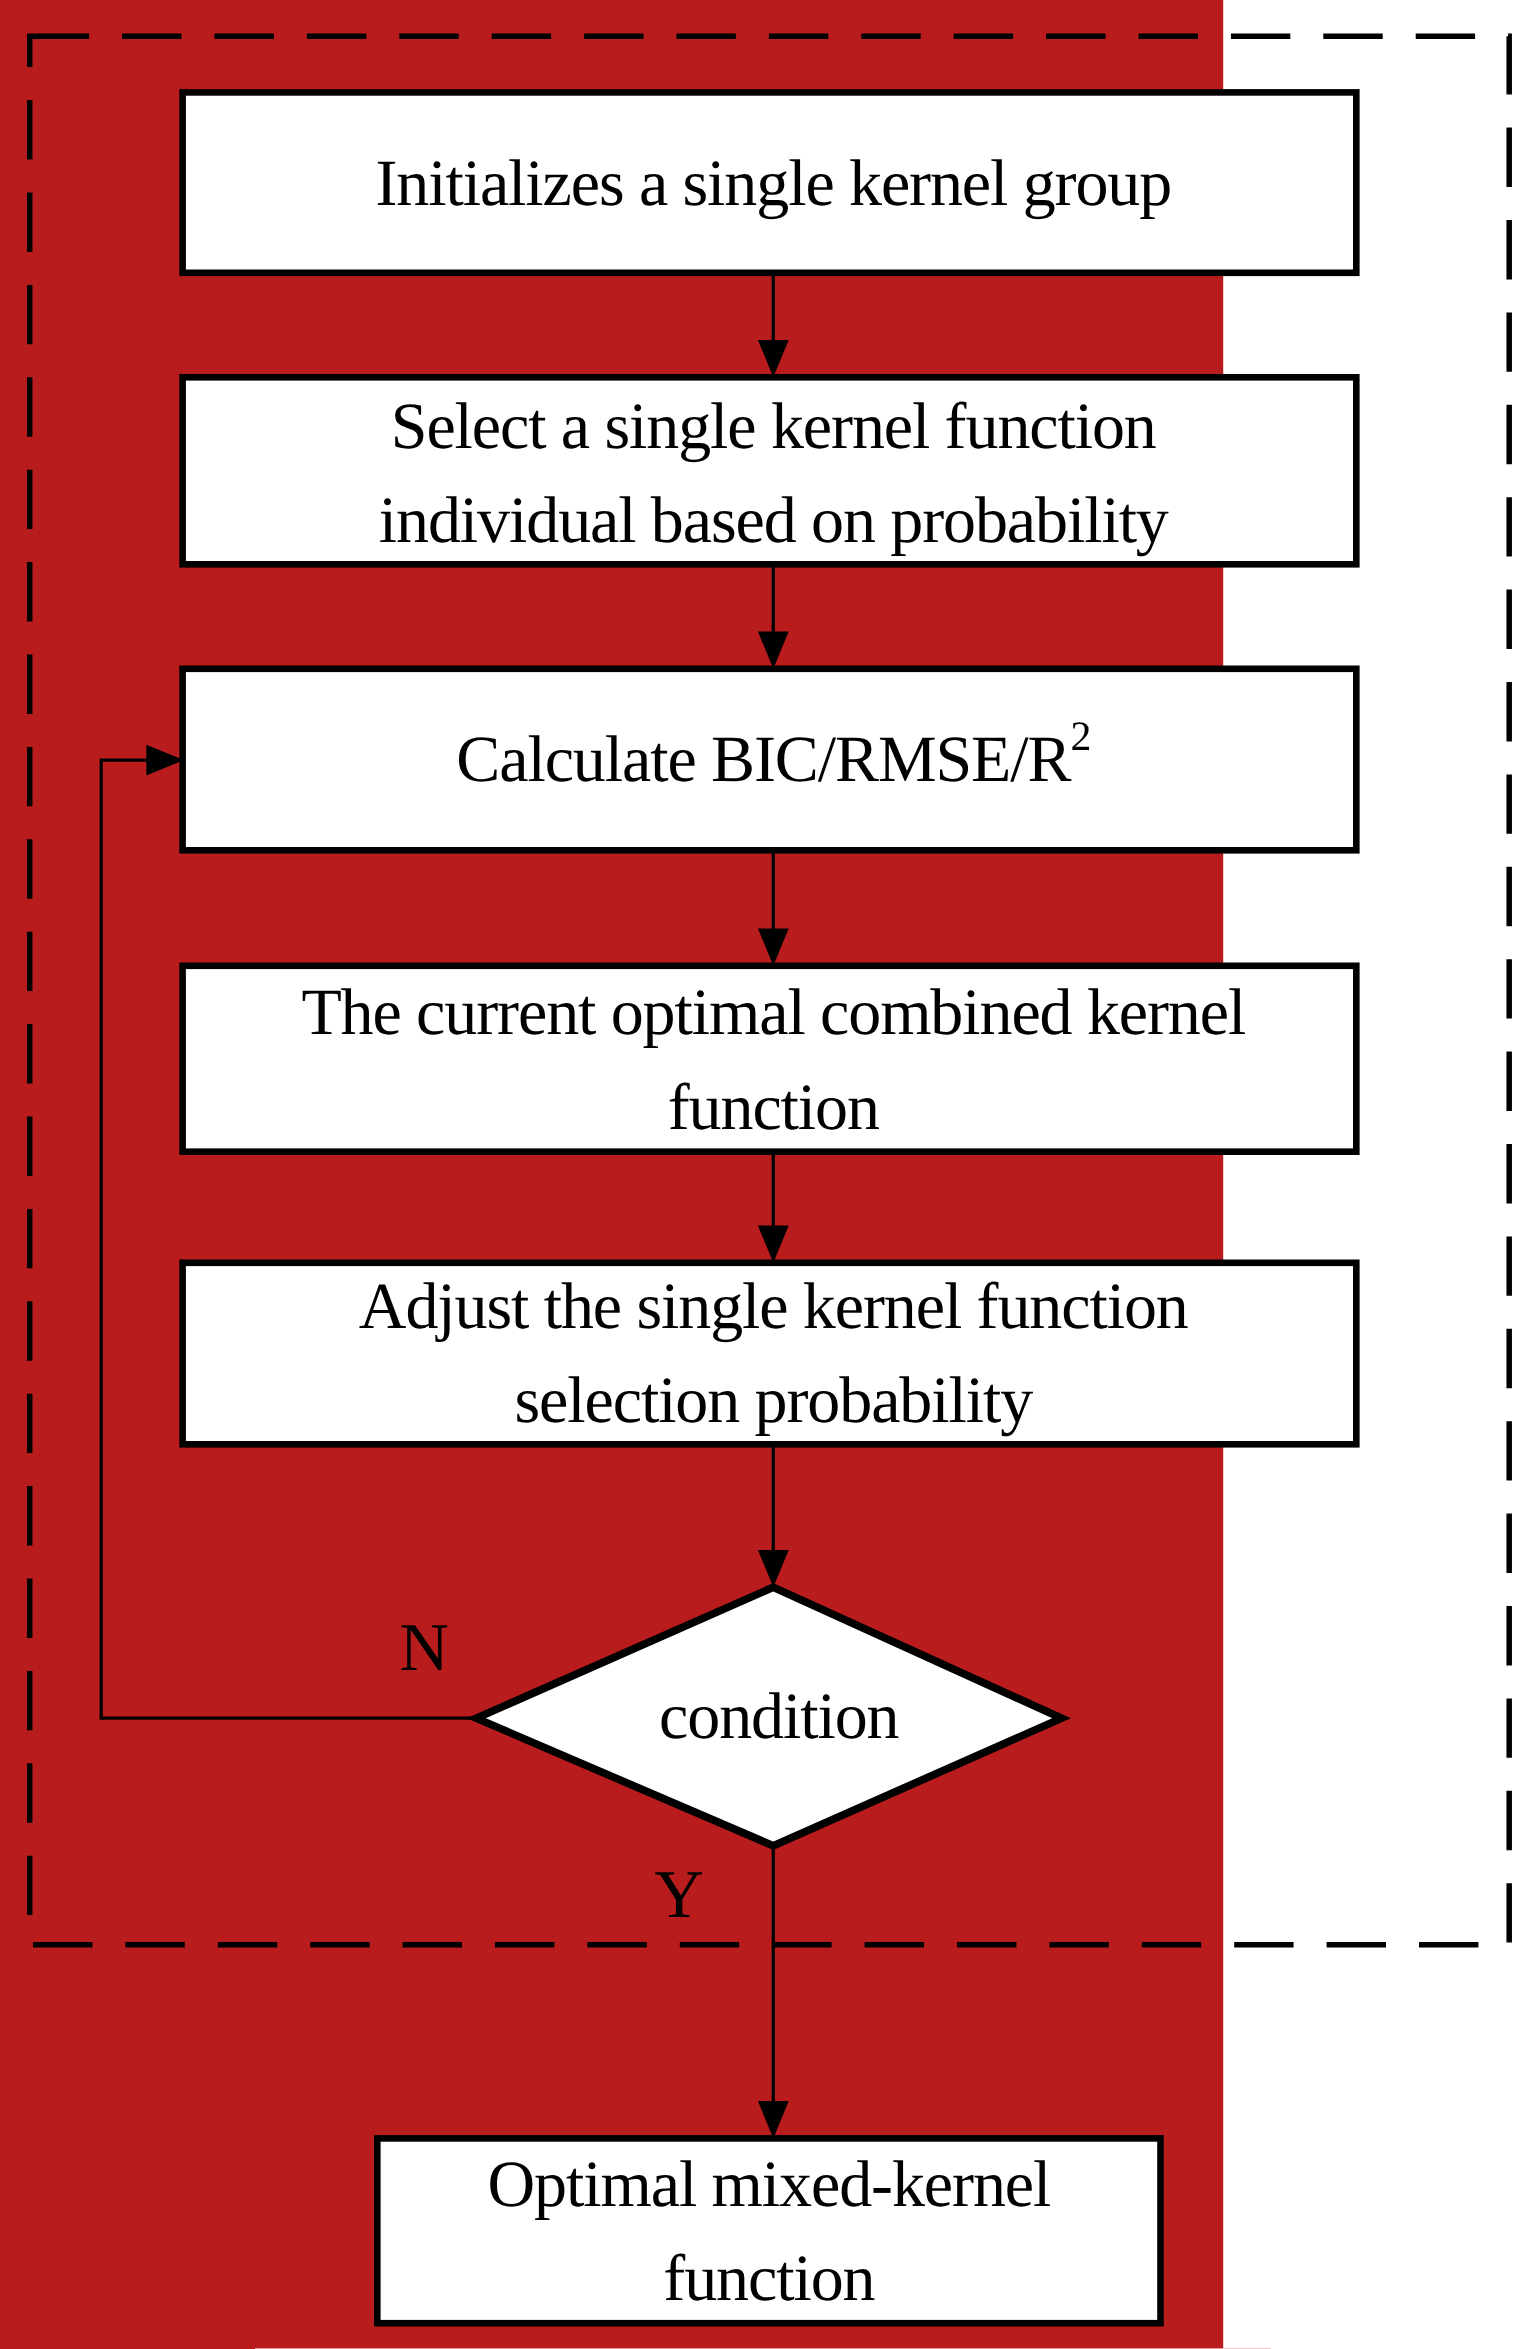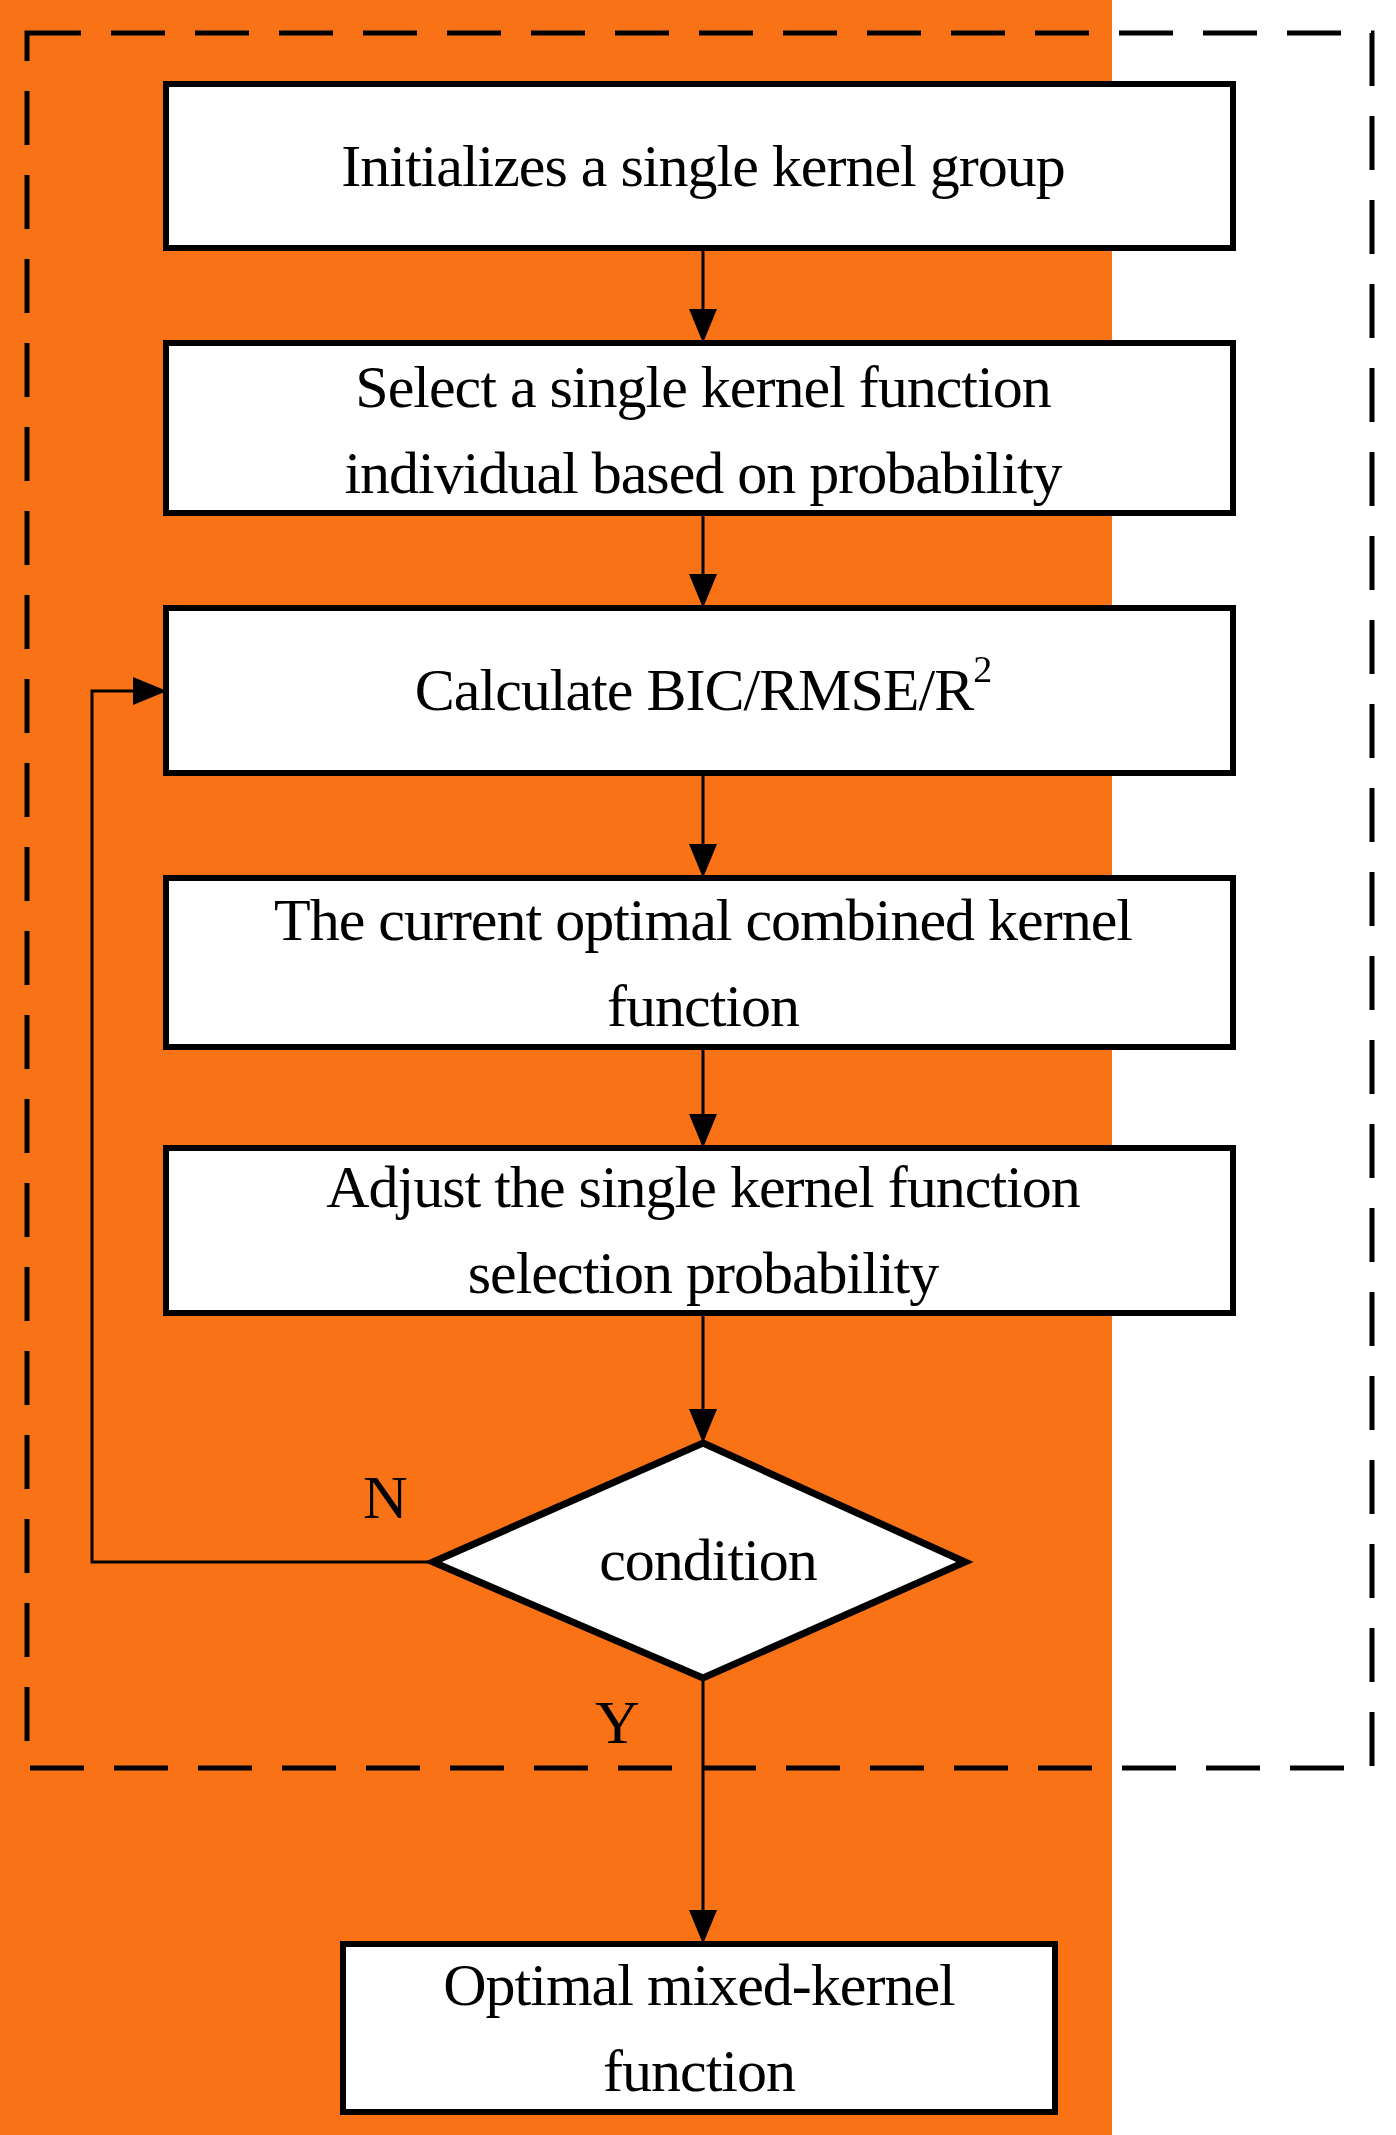--- a/index.html
+++ b/index.html
@@ -4,21 +4,21 @@
 <style>
   html, body {
     margin: 0;
     padding: 0;
     background: #ffffff;
   }
   .canvas {
     width: 1112px;
     height: 2135px;
     position: relative;
-    background: #f97316;
+    background: #b91c1c;
   }
   svg {
     display: block;
   }
   svg text {
     font-family: "Liberation Serif", "DejaVu Serif", serif;
     font-size: 60px;
     fill: #000000;
     letter-spacing: -1px;
     text-anchor: middle;

